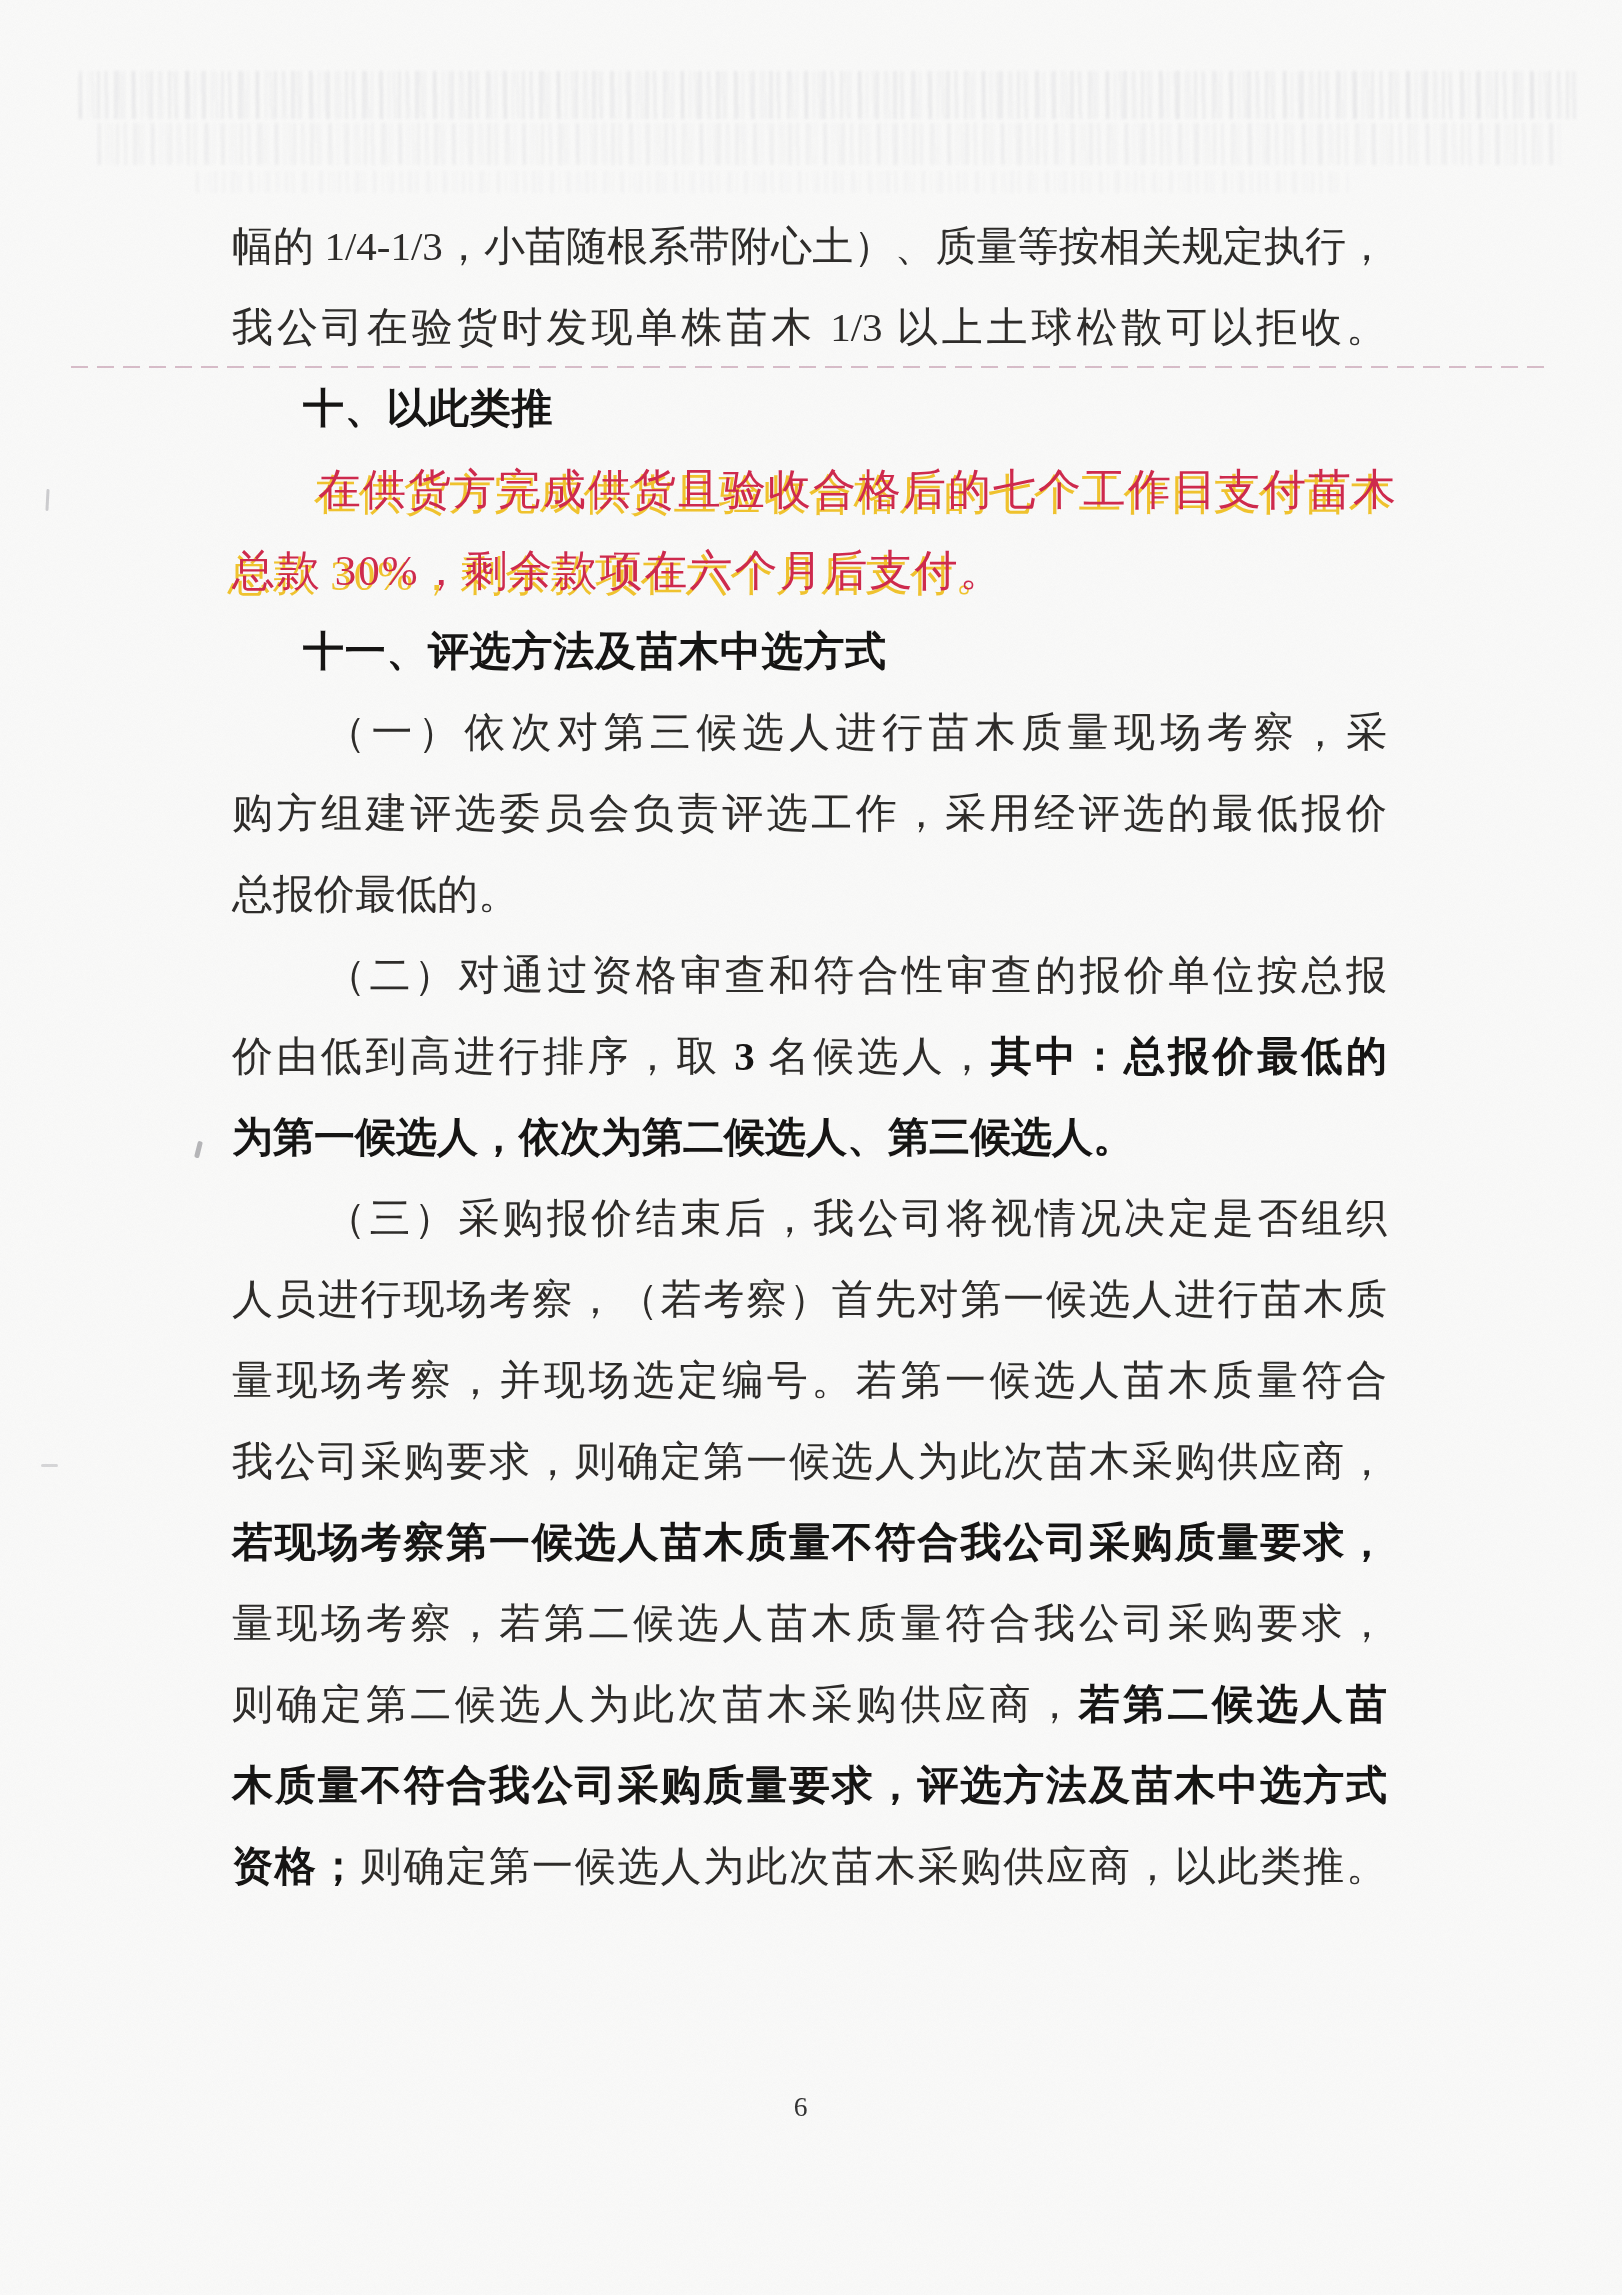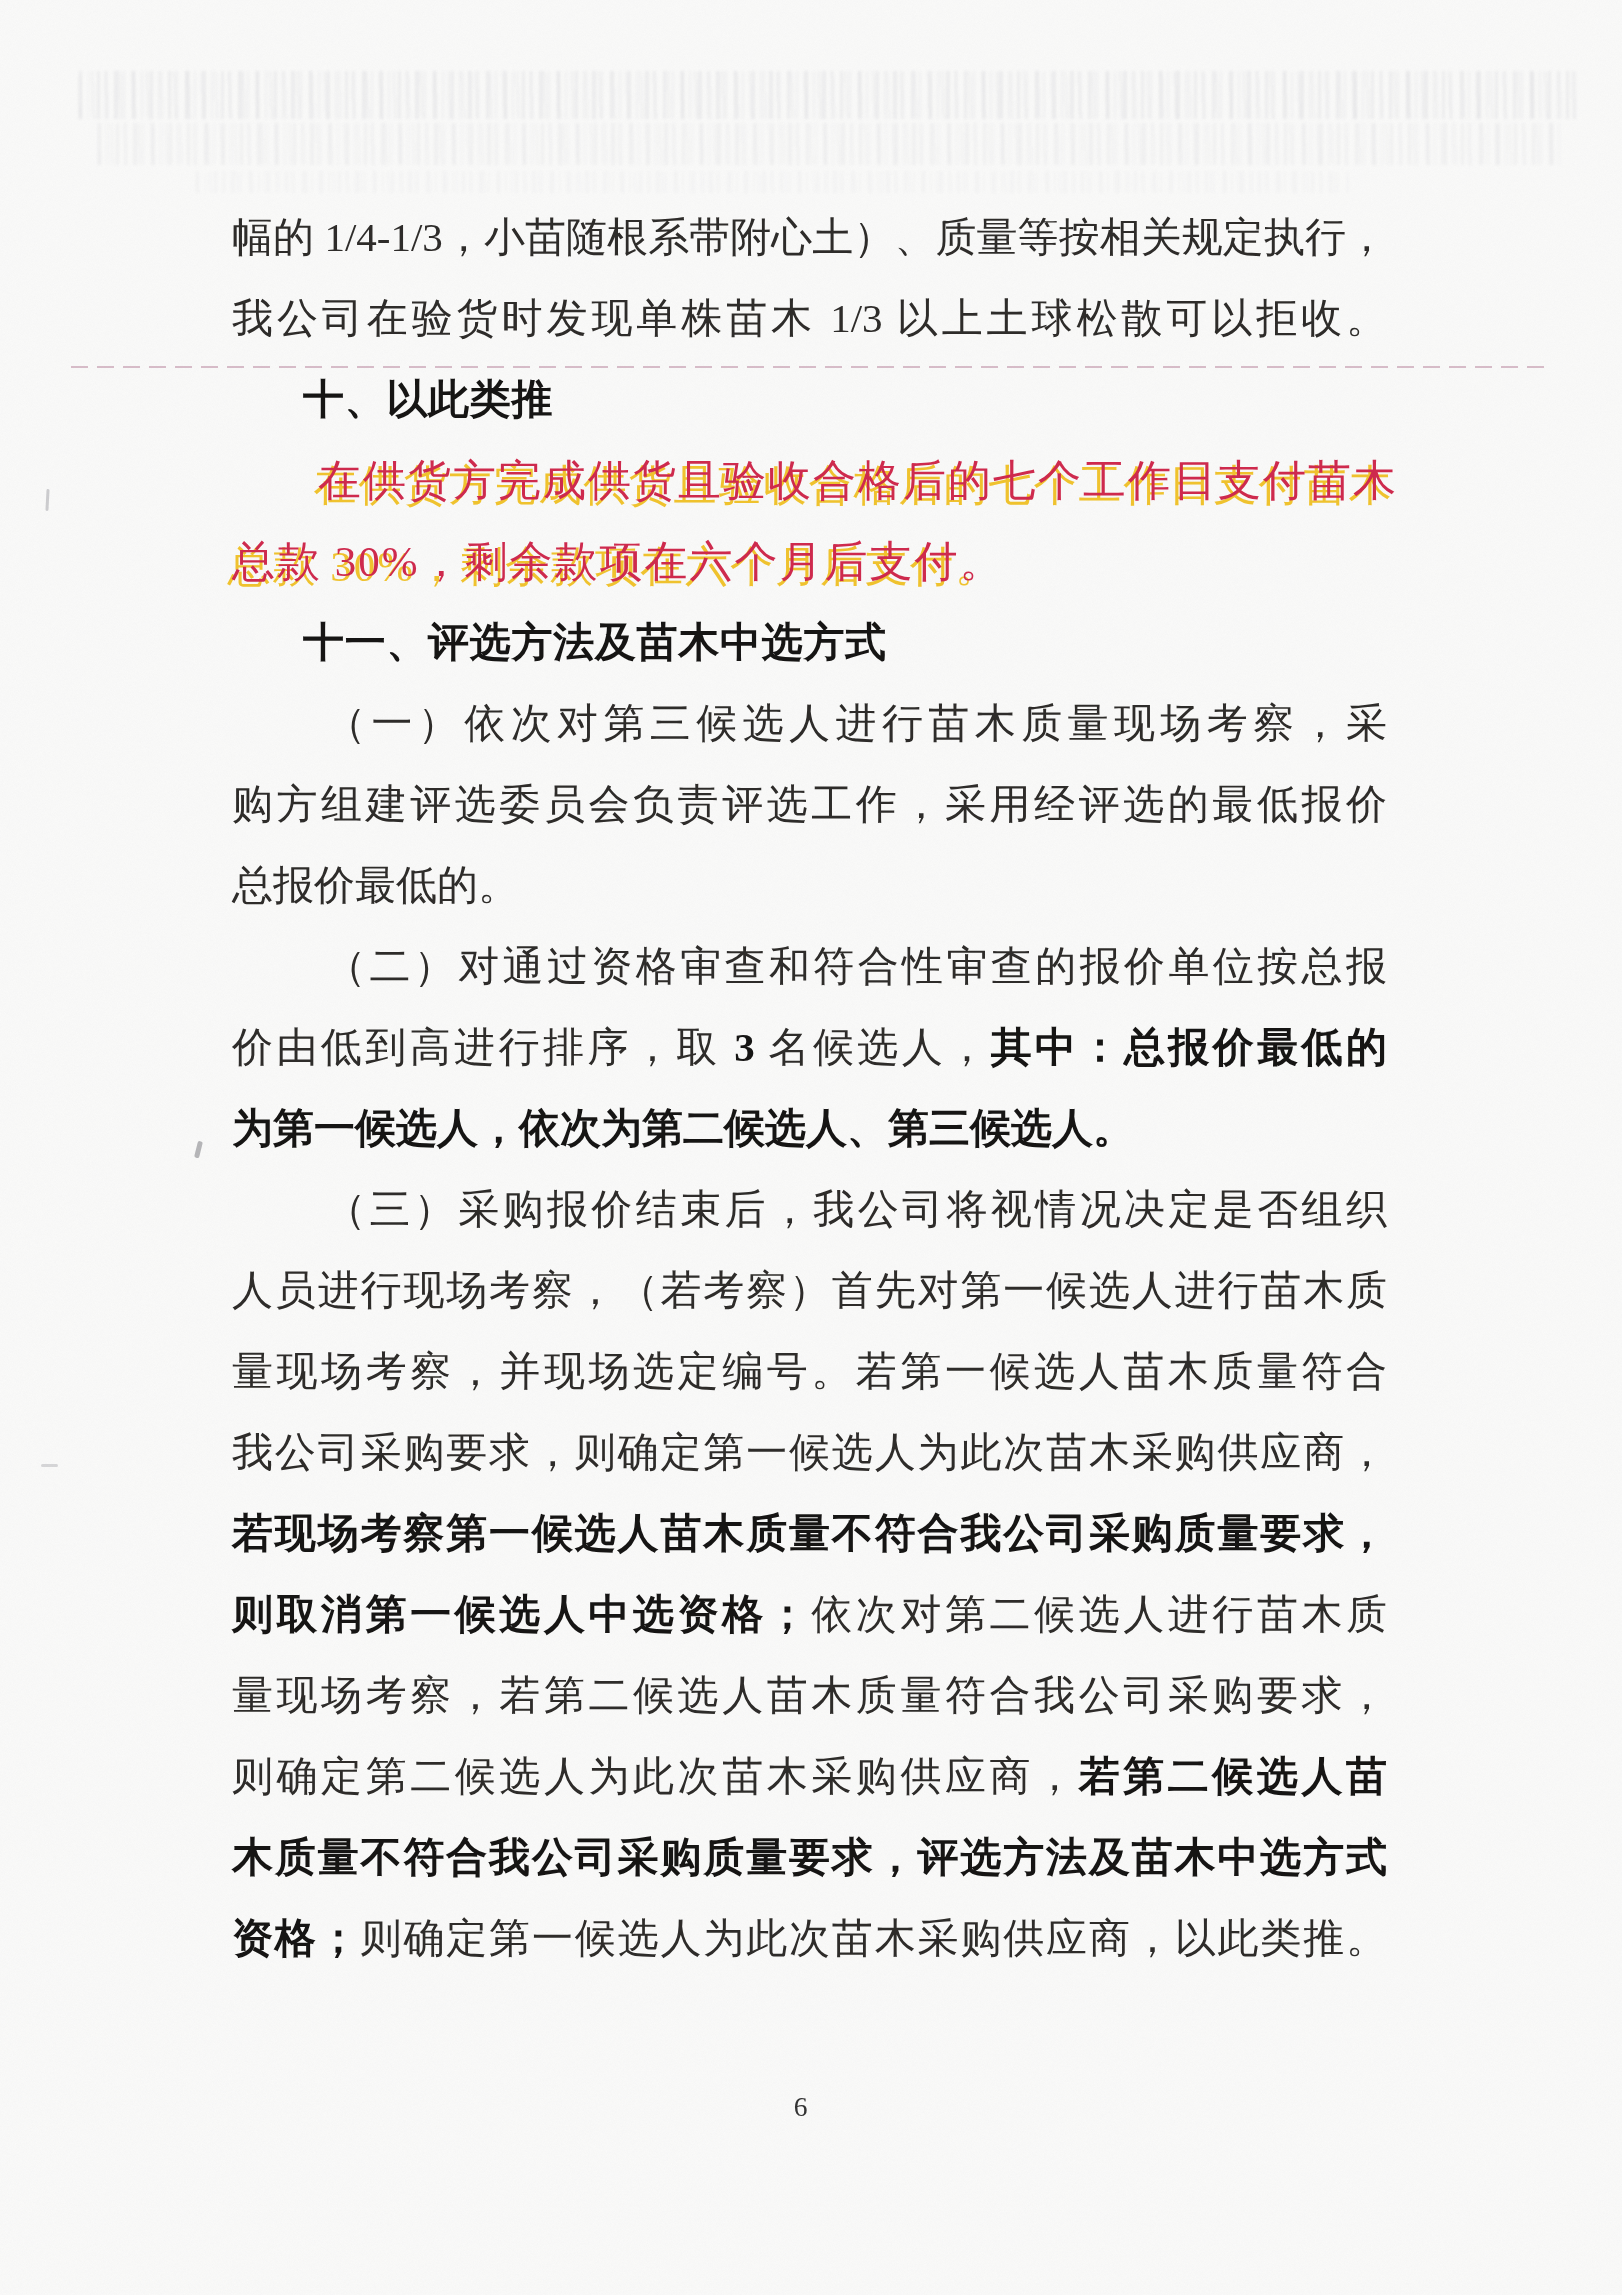--- a/index.html
+++ b/index.html
@@ -28,21 +28,21 @@
   .dashed{
     position:absolute;top:366px;left:71px;width:1476px;height:2px;
     background:repeating-linear-gradient(90deg, rgba(201,164,181,.72) 0 17px, transparent 17px 26px);
   }
   
   .speck{position:absolute;border-radius:2px;}
   .s1{left:46px;top:489px;width:3.3px;height:22px;background:rgba(90,90,100,.28);transform:rotate(3deg);}
   .s2{left:196px;top:1141px;width:4.6px;height:17px;background:rgba(70,70,80,.38);transform:rotate(14deg);}
   .s3{left:41px;top:1464px;width:17px;height:3.3px;background:rgba(90,90,100,.22);}
 
-  .content{position:absolute;left:232px;top:197px;width:1155px;}
+  .content{position:absolute;left:232px;top:206px;width:1155px;}
   .line{
     margin:0;height:81px;line-height:81px;
     font-size:41px;color:var(--ink,#2e2c2a);
     white-space:nowrap;word-break:keep-all;
     font-weight:normal;
   }
   .fill{white-space:normal;text-align:justify;text-align-last:justify;}
   .indent-h{text-indent:71px;}
   .indent-p{text-indent:93px;}
   .indent-r{text-indent:86px;}
@@ -97,21 +97,20 @@
 
     <p class="line fill indent-p">（二）对通过资格审查和符合性审查的报价单位按总报</p>
     <p class="line fill"><span>价由低到高进行排序，取 </span><span class="b">3</span><span> 名候选人，</span><span class="b">其中：总报价最低的</span></p>
     <p class="line b">为第一候选人，依次为第二候选人、第三候选人。</p>
 
     <p class="line fill indent-p">（三）采购报价结束后，我公司将视情况决定是否组织</p>
     <p class="line fill">人员进行现场考察，（若考察）首先对第一候选人进行苗木质</p>
     <p class="line fill">量现场考察，并现场选定编号。若第一候选人苗木质量符合</p>
     <p class="line fill">我公司采购要求，则确定第一候选人为此次苗木采购供应商，</p>
     <p class="line fill b">若现场考察第一候选人苗木质量不符合我公司采购质量要求，</p>
-    <p class="line fill"><span class="b">则取消第一候选人中选资格；</span><span>依次对第二候选人进行苗木质</span></p>
     <p class="line fill">量现场考察，若第二候选人苗木质量符合我公司采购要求，</p>
     <p class="line fill"><span>则确定第二候选人为此次苗木采购供应商，</span><span class="b">若第二候选人苗</span></p>
     <p class="line fill b">木质量不符合我公司采购质量要求，评选方法及苗木中选方式</p>
     <p class="line fill"><span class="b">资格；</span><span>则确定第一候选人为此次苗木采购供应商，以此类推。</span></p>
 
   </main>
 
   <div class="pageno">6</div>
 </div>
 

